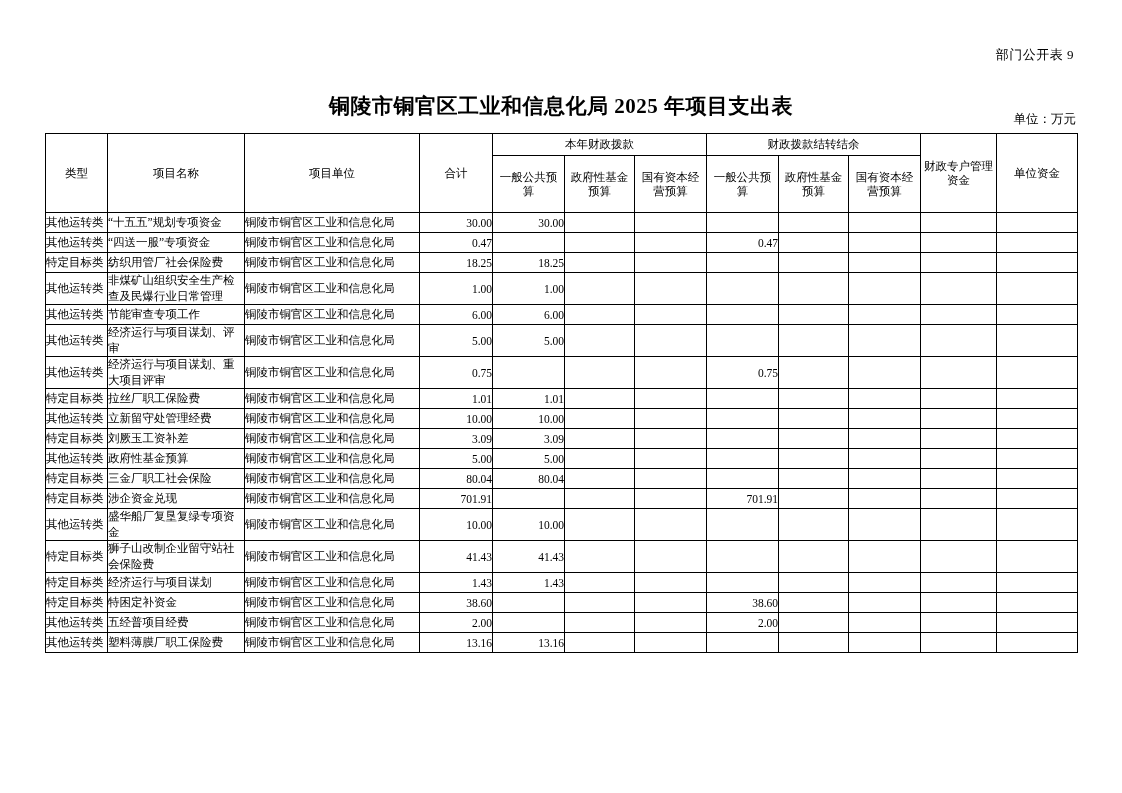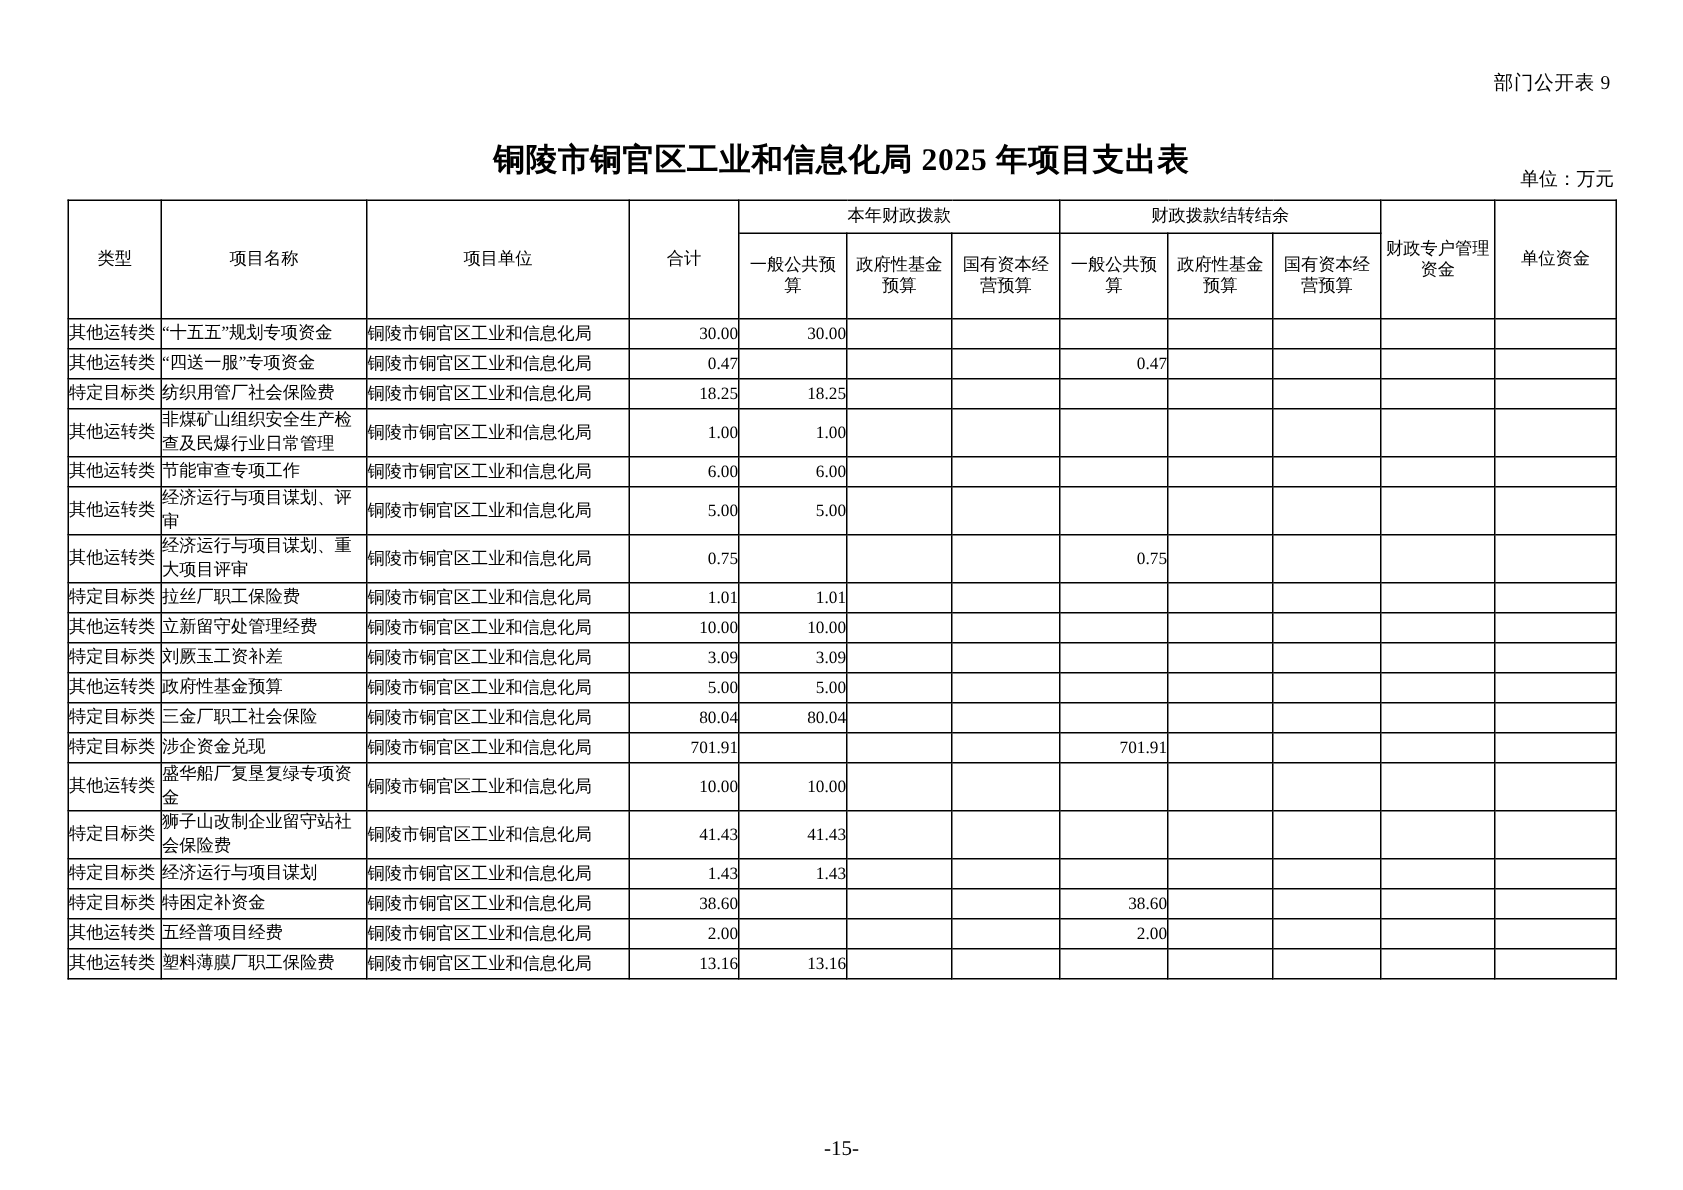--- a/index.html
+++ b/index.html
@@ -412,15 +412,14 @@
           <td class="num"></td>
           <td class="num"></td>
           <td class="num"></td>
           <td class="num"></td>
           <td class="num"></td>
           <td class="num"></td>
         </tr>
       </tbody>
   </table>
 
-  <div class="page-num">-15-</div>
 
 </div>
 
 </body></html>

